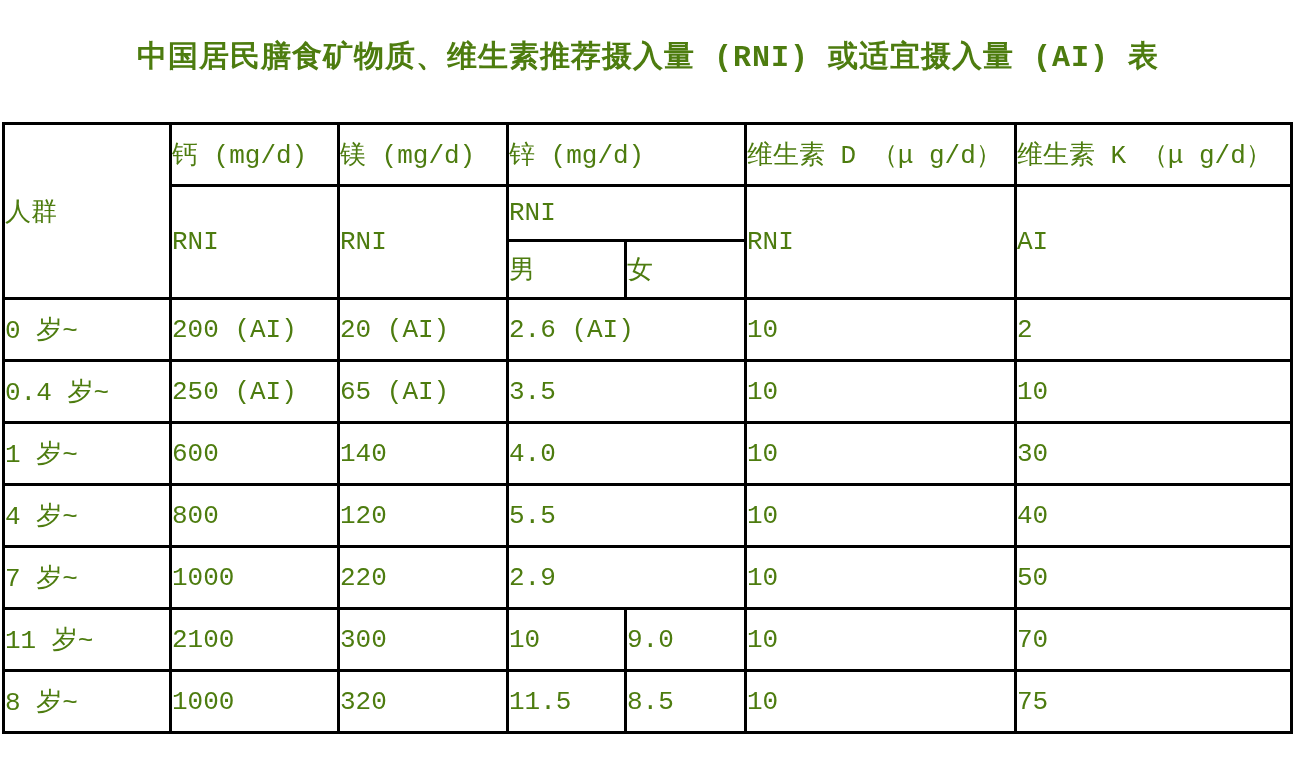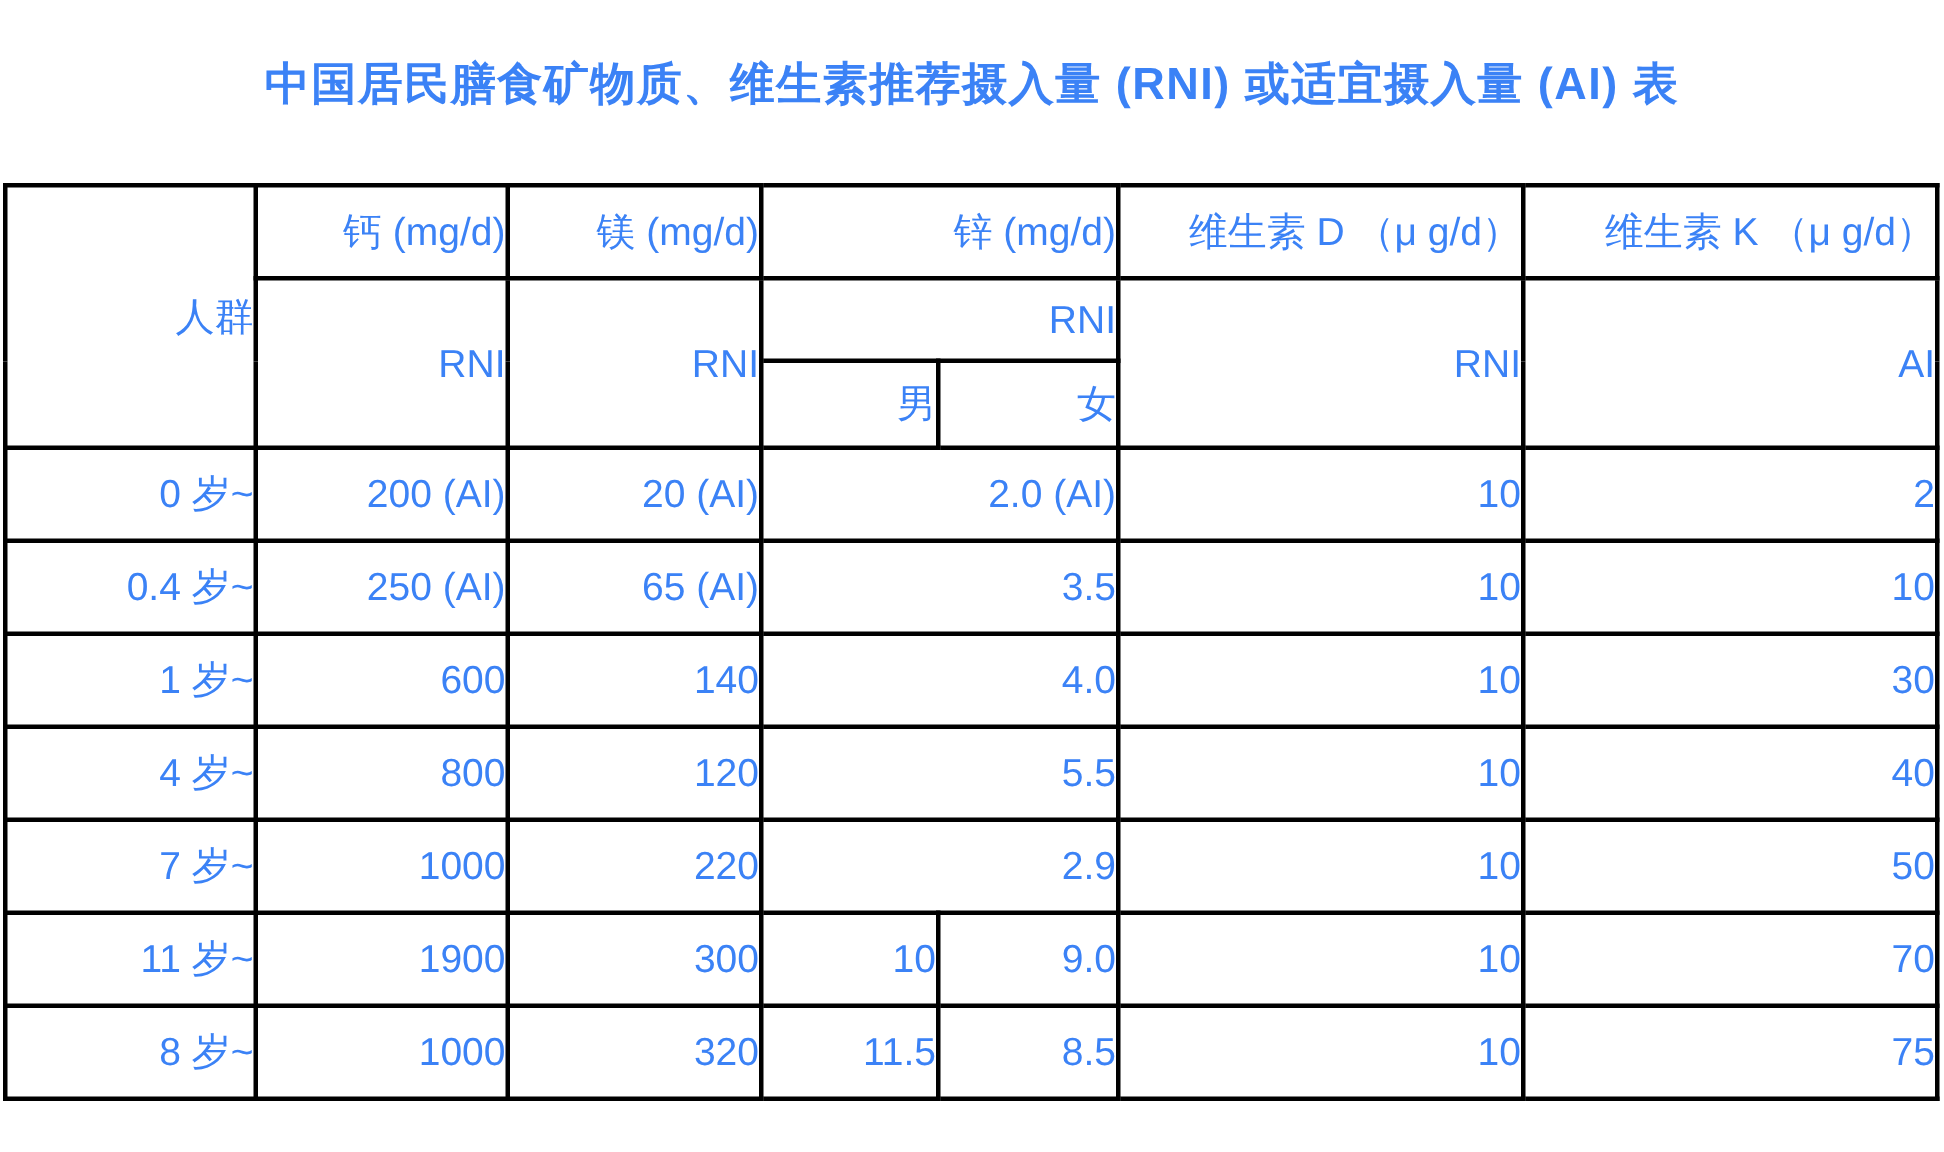--- a/index.html
+++ b/index.html
@@ -5,22 +5,22 @@
   html, body {
     margin: 0;
     padding: 0;
     background: #ffffff;
   }
   .page {
     position: relative;
     width: 1296px;
     height: 748px;
     background: #ffffff;
-    font-family: Liberation Sans, sans-serif;
-    color: #3b82f6;
+    font-family: Liberation Mono, monospace;
+    color: #4d7c0f;
     overflow: hidden;
   }
   .doc-title {
     position: absolute;
     top: 36px;
     left: 0;
     width: 100%;
     margin: 0;
     text-align: center;
     font-size: 30px;
@@ -30,21 +30,21 @@
   table.rni-table {
     position: absolute;
     top: 122px;
     left: 2px;
     width: 1288px;
     border-collapse: collapse;
     table-layout: fixed;
   }
   table.rni-table td {
     border: 3px solid #000000;
-    text-align: right;
+    text-align: left;
     vertical-align: middle;
     font-size: 26px;
     padding: 0;
     background: #ffffff;
     overflow: hidden;
     white-space: nowrap;
   }
   tr.row-head-top   { height: 62px; }
   tr.row-head-mid   { height: 55px; }
   tr.row-head-sex   { height: 58px; }
@@ -88,21 +88,21 @@
 
     <tr class="row-head-sex">
       <td>男</td>
       <td>女</td>
     </tr>
 
     <tr class="row-data">
       <td>0 岁~</td>
       <td>200 (AI)</td>
       <td>20 (AI)</td>
-      <td colspan="2">2.0 (AI)</td>
+      <td colspan="2">2.6 (AI)</td>
       <td>10</td>
       <td>2</td>
     </tr>
 
     <tr class="row-data">
       <td>0.4 岁~</td>
       <td>250 (AI)</td>
       <td>65 (AI)</td>
       <td colspan="2">3.5</td>
       <td>10</td>
@@ -131,21 +131,21 @@
       <td>7 岁~</td>
       <td>1000</td>
       <td>220</td>
       <td colspan="2">2.9</td>
       <td>10</td>
       <td>50</td>
     </tr>
 
     <tr class="row-data">
       <td>11 岁~</td>
-      <td>1900</td>
+      <td>2100</td>
       <td>300</td>
       <td>10</td>
       <td>9.0</td>
       <td>10</td>
       <td>70</td>
     </tr>
 
     <tr class="row-data">
       <td>8 岁~</td>
       <td>1000</td>

